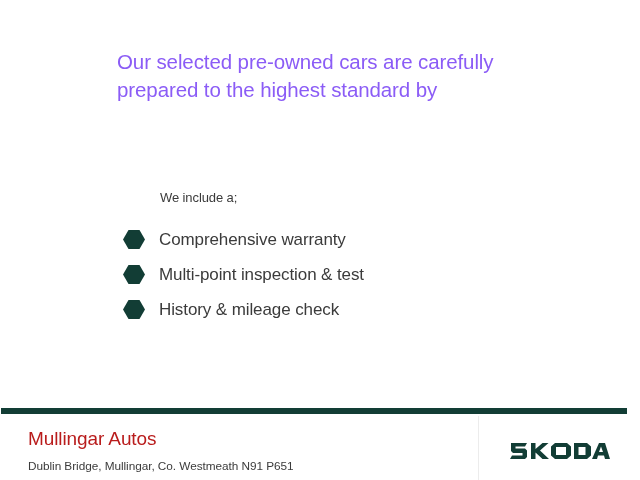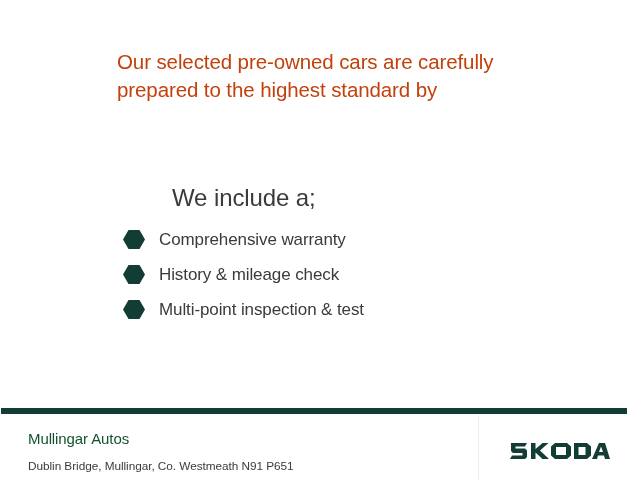--- a/index.html
+++ b/index.html
@@ -21,40 +21,39 @@
     background: #ffffff;
     box-sizing: border-box;
   }
 
   
   .intro {
     position: absolute;
     left: 117px;
     top: 48px;
     width: 430px;
-    color: #c2410c;
+    color: #8b5cf6;
     font-size: 20.5px;
     line-height: 27.5px;
     letter-spacing: -0.1px;
     font-weight: 400;
   }
   .intro p {
     margin: 0;
   }
 
   
   .include-lead {
     position: absolute;
     left: 160px;
     top: 185px;
     color: #3b3b3b;
-    font-size: 24px;
+    font-size: 13px;
     line-height: 26px;
     letter-spacing: -0.1px;
-    margin-left: 12px;
   }
 
   
   .bullets {
     position: absolute;
     left: 123px;
     top: 222px;
     width: 440px;
     margin: 0;
     padding: 0;
@@ -106,22 +105,22 @@
     width: 1px;
     height: 64px;
     background: #ececec;
   }
   .dealer-block {
     position: absolute;
     left: 28px;
     top: 14px;
   }
   .dealer-name {
-    color: #14532d;
-    font-size: 15px;
+    color: #b91c1c;
+    font-size: 19px;
     line-height: 22px;
     letter-spacing: -0.1px;
     font-weight: 400;
   }
   .dealer-address {
     margin-top: 9px;
     color: #3b3b3b;
     font-size: 11.8px;
     line-height: 15px;
     letter-spacing: -0.05px;
@@ -153,25 +152,25 @@
 
   <div class="include-lead">We include a;</div>
 
   <ul class="bullets">
     <li class="bullet-row">
       <span class="hex"></span>
       <span class="bullet-text">Comprehensive warranty</span>
     </li>
     <li class="bullet-row">
       <span class="hex"></span>
-      <span class="bullet-text">History &amp; mileage check</span>
+      <span class="bullet-text">Multi-point inspection &amp; test</span>
     </li>
     <li class="bullet-row">
       <span class="hex"></span>
-      <span class="bullet-text">Multi-point inspection &amp; test</span>
+      <span class="bullet-text">History &amp; mileage check</span>
     </li>
   </ul>
 
   <div class="footer-rule"></div>
 
   <div class="footer">
 
     <div class="dealer-block">
       <div class="dealer-name">Mullingar Autos</div>
       <div class="dealer-address">Dublin Bridge, Mullingar, Co. Westmeath N91 P651</div>

